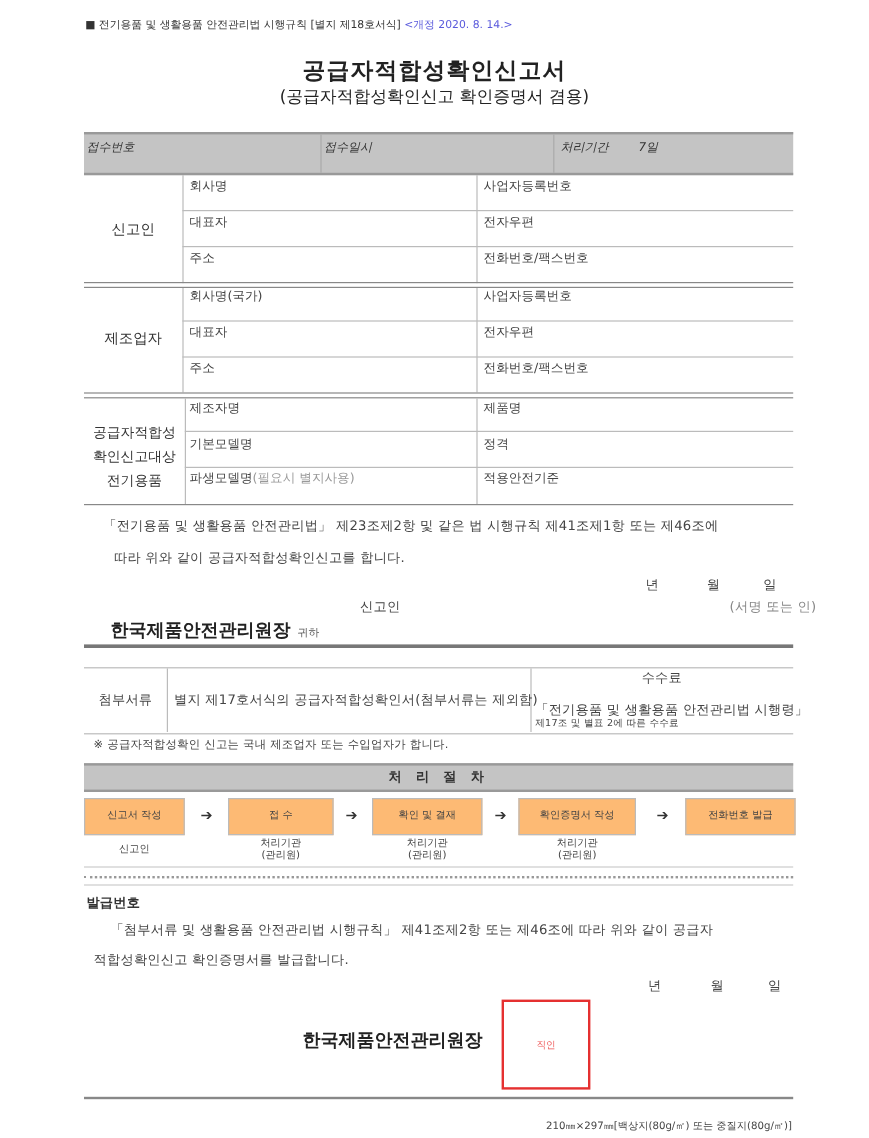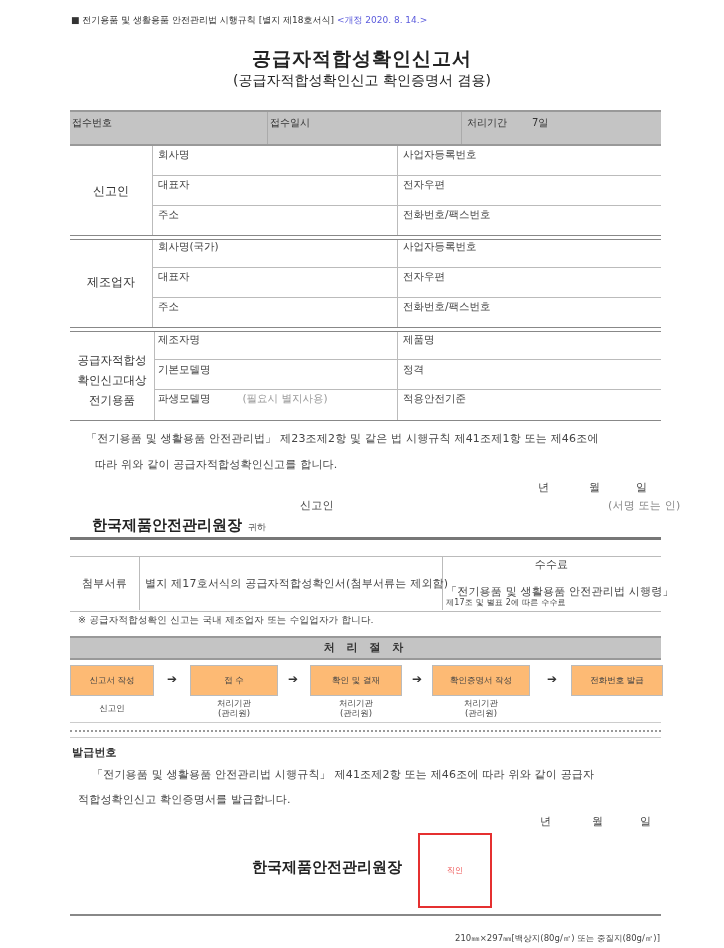--- a/index.html
+++ b/index.html
@@ -12,26 +12,26 @@
   .vline { position:absolute; width:0; border-left:1px solid #bbb; }
 
   #regline { left:71px; top:14px; white-space:nowrap; font-size:9px; color:#333; }
   #regline .rev { color:#5a5adc; }
 
   #title { left:0; width:724px; top:46px; text-align:center; font-size:19px; font-weight:bold; color:#222; letter-spacing:1px;font-family:Liberation Serif, serif; }
   #subtitle { left:0; width:724px; top:72px; text-align:center; font-size:14px; font-weight:normal; color:#222; }
 
   #rcpt { left:70px; top:110px; width:591px; height:32px; background:#c4c4c4;
           border-top:2px solid #999; border-bottom:2px solid #999; }
-  #rcpt .cell { position:absolute; top:4px; font-size:10px; color:#333; }
+  #rcpt .cell { position:absolute; top:4px; font-size:10px; color:#333;font-style:italic; }
   #rcpt .sep { position:absolute; top:0; height:32px; border-left:1px solid #aaa; }
 
   .group-label { position:absolute; font-size:12px; color:#333; text-align:center; }
   .field { position:absolute; font-size:10.5px; color:#444; white-space:nowrap; }
-  .field .muted { color:#999;padding-left:32px; }
+  .field .muted { color:#999; }
 
   .dbl { position:absolute; left:70px; width:591px; height:3px; border-top:1px solid #888; border-bottom:1px solid #888; }
 
   .para { position:absolute; font-size:11px; color:#444; white-space:nowrap; letter-spacing:0.2px; }
 
   #chief1 { left:92px; top:516px; font-size:15px; font-weight:bold; color:#222; white-space:nowrap; }
   #chief1 .suffix { font-size:9px; font-weight:normal; color:#555; margin-left:6px; }
   #thick1 { left:70px; top:537px; width:591px; height:0; border-top:3px solid #777; }
 
   #fee-box { left:70px; top:556px; width:591px; height:54px; border-top:1px solid #bbb; border-bottom:1px solid #bbb; }
@@ -164,21 +164,21 @@
 </div>
 <div class="step-sub" style="left:432px;width:98px">
   <div>처리기관</div>
   <div>(관리원)</div>
 </div>
 <div class="hline" style="left:70px;top:722px;width:591px;border-color:#ccc"></div>
 <div id="dots" class="abs"></div>
 <div class="hline" style="left:70px;top:737px;width:591px;border-color:#ccc"></div>
 
 <div class="para" style="left:72px;top:745px;font-weight:bold;font-size:11px;color:#333">발급번호</div>
-<div class="para" style="left:92px;top:767px">「전기용품 및 생활용품 안전관리법 시행규칙」 제41조제2항 또는 제46조에 따라 위와 같이 공급자</div>
+<div class="para" style="left:92px;top:767px">「첨부서류 및 생활용품 안전관리법 시행규칙」 제41조제2항 또는 제46조에 따라 위와 같이 공급자</div>
 <div class="para" style="left:78px;top:792px">적합성확인신고 확인증명서를 발급합니다.</div>
 <div class="para small" style="left:540px;top:814px">년</div>
 <div class="para small" style="left:592px;top:814px">월</div>
 <div class="para small" style="left:640px;top:814px">일</div>
 <div id="chief2" class="abs">한국제품안전관리원장</div>
 <div id="stamp" class="abs">직인</div>
 <div id="thick2" class="abs"></div>
 <div id="paper" class="abs">210㎜×297㎜[백상지(80g/㎡) 또는 중질지(80g/㎡)]</div>
 
 </body></html>

